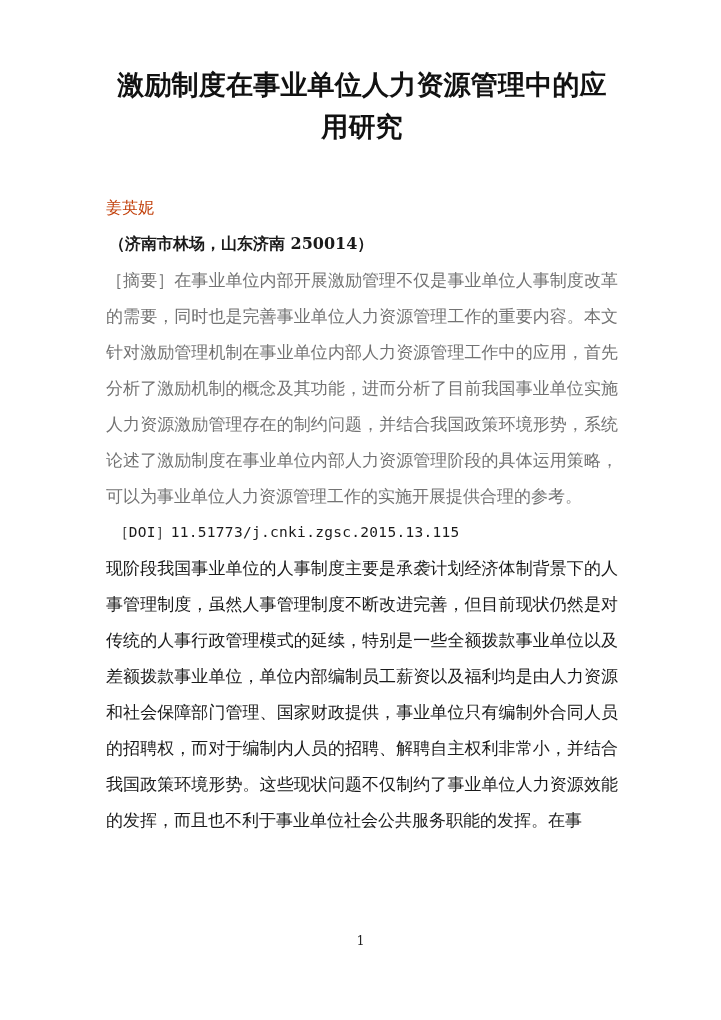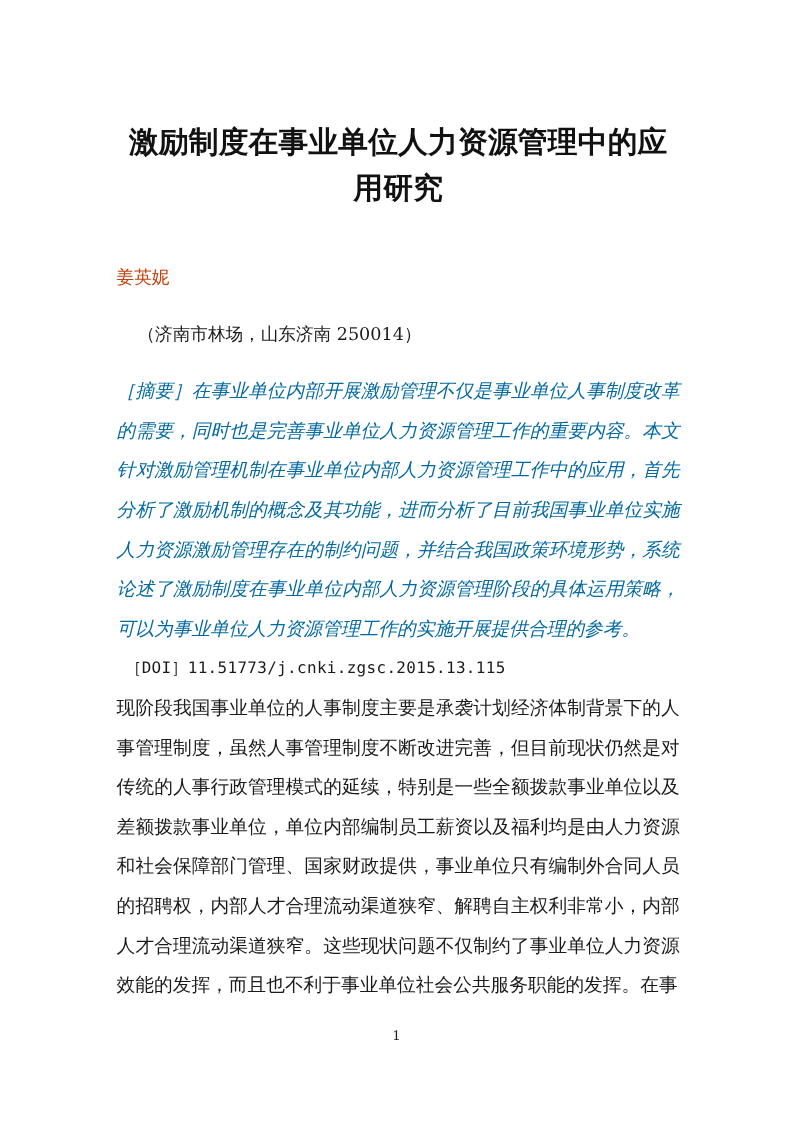--- a/index.html
+++ b/index.html
@@ -23,56 +23,56 @@
   .content {
     position: absolute;
     left: 106px;
     top: 0;
     width: 512px;
   }
 
   
   .doc-title {
     margin: 0;
-    padding-top: 108px;
+    padding-top: 64px;
     font-family: Liberation Serif, serif;
     font-weight: 700;
     font-size: 27px;
     line-height: 42px;
     text-align: center;
     letter-spacing: 0.2px;
     color: #111111;
   }
 
   
   .author-line {
     margin: 0;
     padding-top: 42px;
     font-size: 16px;
     line-height: 36px;
     color: #c2410c;
   }
   .affiliation-line {
-    margin: 16px;
+    margin: 0;
     padding-left: 3px;
     font-size: 16px;
     line-height: 36px;
     color: #1a1a1a;
+    font-weight: bold;
   }
 
   
   .abstract-block {
     margin: 0;
     font-size: 17px;
     line-height: 36px;
     text-align: justify;
     text-align-last: left;
     text-justify: inter-character;
-    color: #0369a1;
-    font-style: italic;
+    color: #737373;
   }
   .keywords-line,
   .doi-line {
     margin: 0;
     padding-left: 8px;
     font-size: 16px;
     line-height: 36px;
     color: #1a1a1a;
   }
   .doi-line {
@@ -118,21 +118,21 @@
 
     <p class="author-line">姜英妮</p>
 
     <p class="affiliation-line">（济南市林场，山东济南 250014）</p>
 
     <p class="abstract-block lead-indent">［摘要］在事业单位内部开展激励管理不仅是事业单位人事制度改革的需要，同时也是完善事业单位人力资源管理工作的重要内容。本文针对激励管理机制在事业单位内部人力资源管理工作中的应用，首先分析了激励机制的概念及其功能，进而分析了目前我国事业单位实施人力资源激励管理存在的制约问题，并结合我国政策环境形势，系统论述了激励制度在事业单位内部人力资源管理阶段的具体运用策略，可以为事业单位人力资源管理工作的实施开展提供合理的参考。</p>
 
 
     <p class="doi-line">［DOI］11.51773/j.cnki.zgsc.2015.13.115</p>
 
-    <p class="body-paragraph">现阶段我国事业单位的人事制度主要是承袭计划经济体制背景下的人事管理制度，虽然人事管理制度不断改进完善，但目前现状仍然是对传统的人事行政管理模式的延续，特别是一些全额拨款事业单位以及差额拨款事业单位，单位内部编制员工薪资以及福利均是由人力资源和社会保障部门管理、国家财政提供，事业单位只有编制外合同人员的招聘权，内部人才合理流动渠道狭窄、解聘自主权利非常小，内部人才合理流动渠道狭窄。这些现状问题不仅制约了事业单位人力资源效能的发挥，而且也不利于事业单位社会公共服务职能的发挥。在事</p>
+    <p class="body-paragraph">现阶段我国事业单位的人事制度主要是承袭计划经济体制背景下的人事管理制度，虽然人事管理制度不断改进完善，但目前现状仍然是对传统的人事行政管理模式的延续，特别是一些全额拨款事业单位以及差额拨款事业单位，单位内部编制员工薪资以及福利均是由人力资源和社会保障部门管理、国家财政提供，事业单位只有编制外合同人员的招聘权，而对于编制内人员的招聘、解聘自主权利非常小，并结合我国政策环境形势。这些现状问题不仅制约了事业单位人力资源效能的发挥，而且也不利于事业单位社会公共服务职能的发挥。在事</p>
 
   </div>
 
   <div class="page-footer">
     <span class="page-number">1</span>
   </div>
 
 </div>
 
 </body></html>

